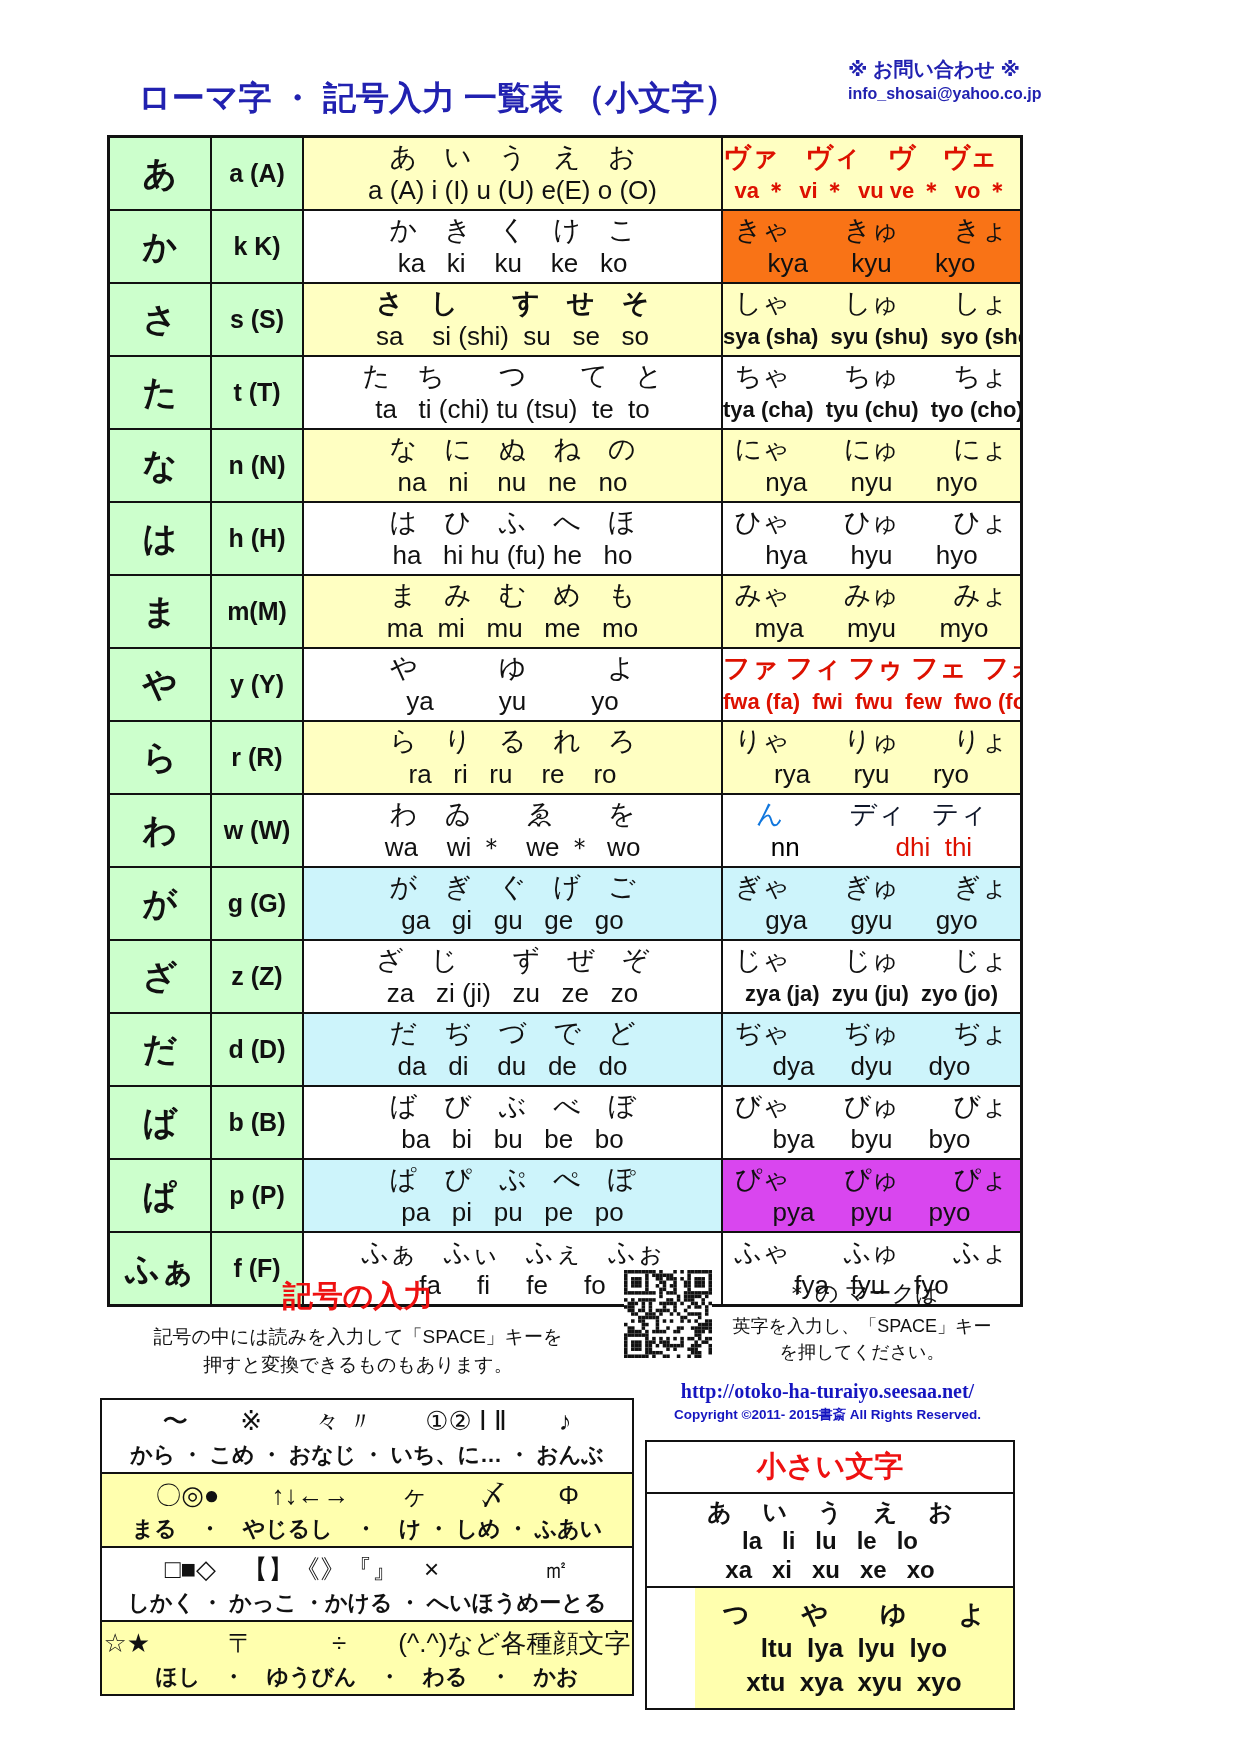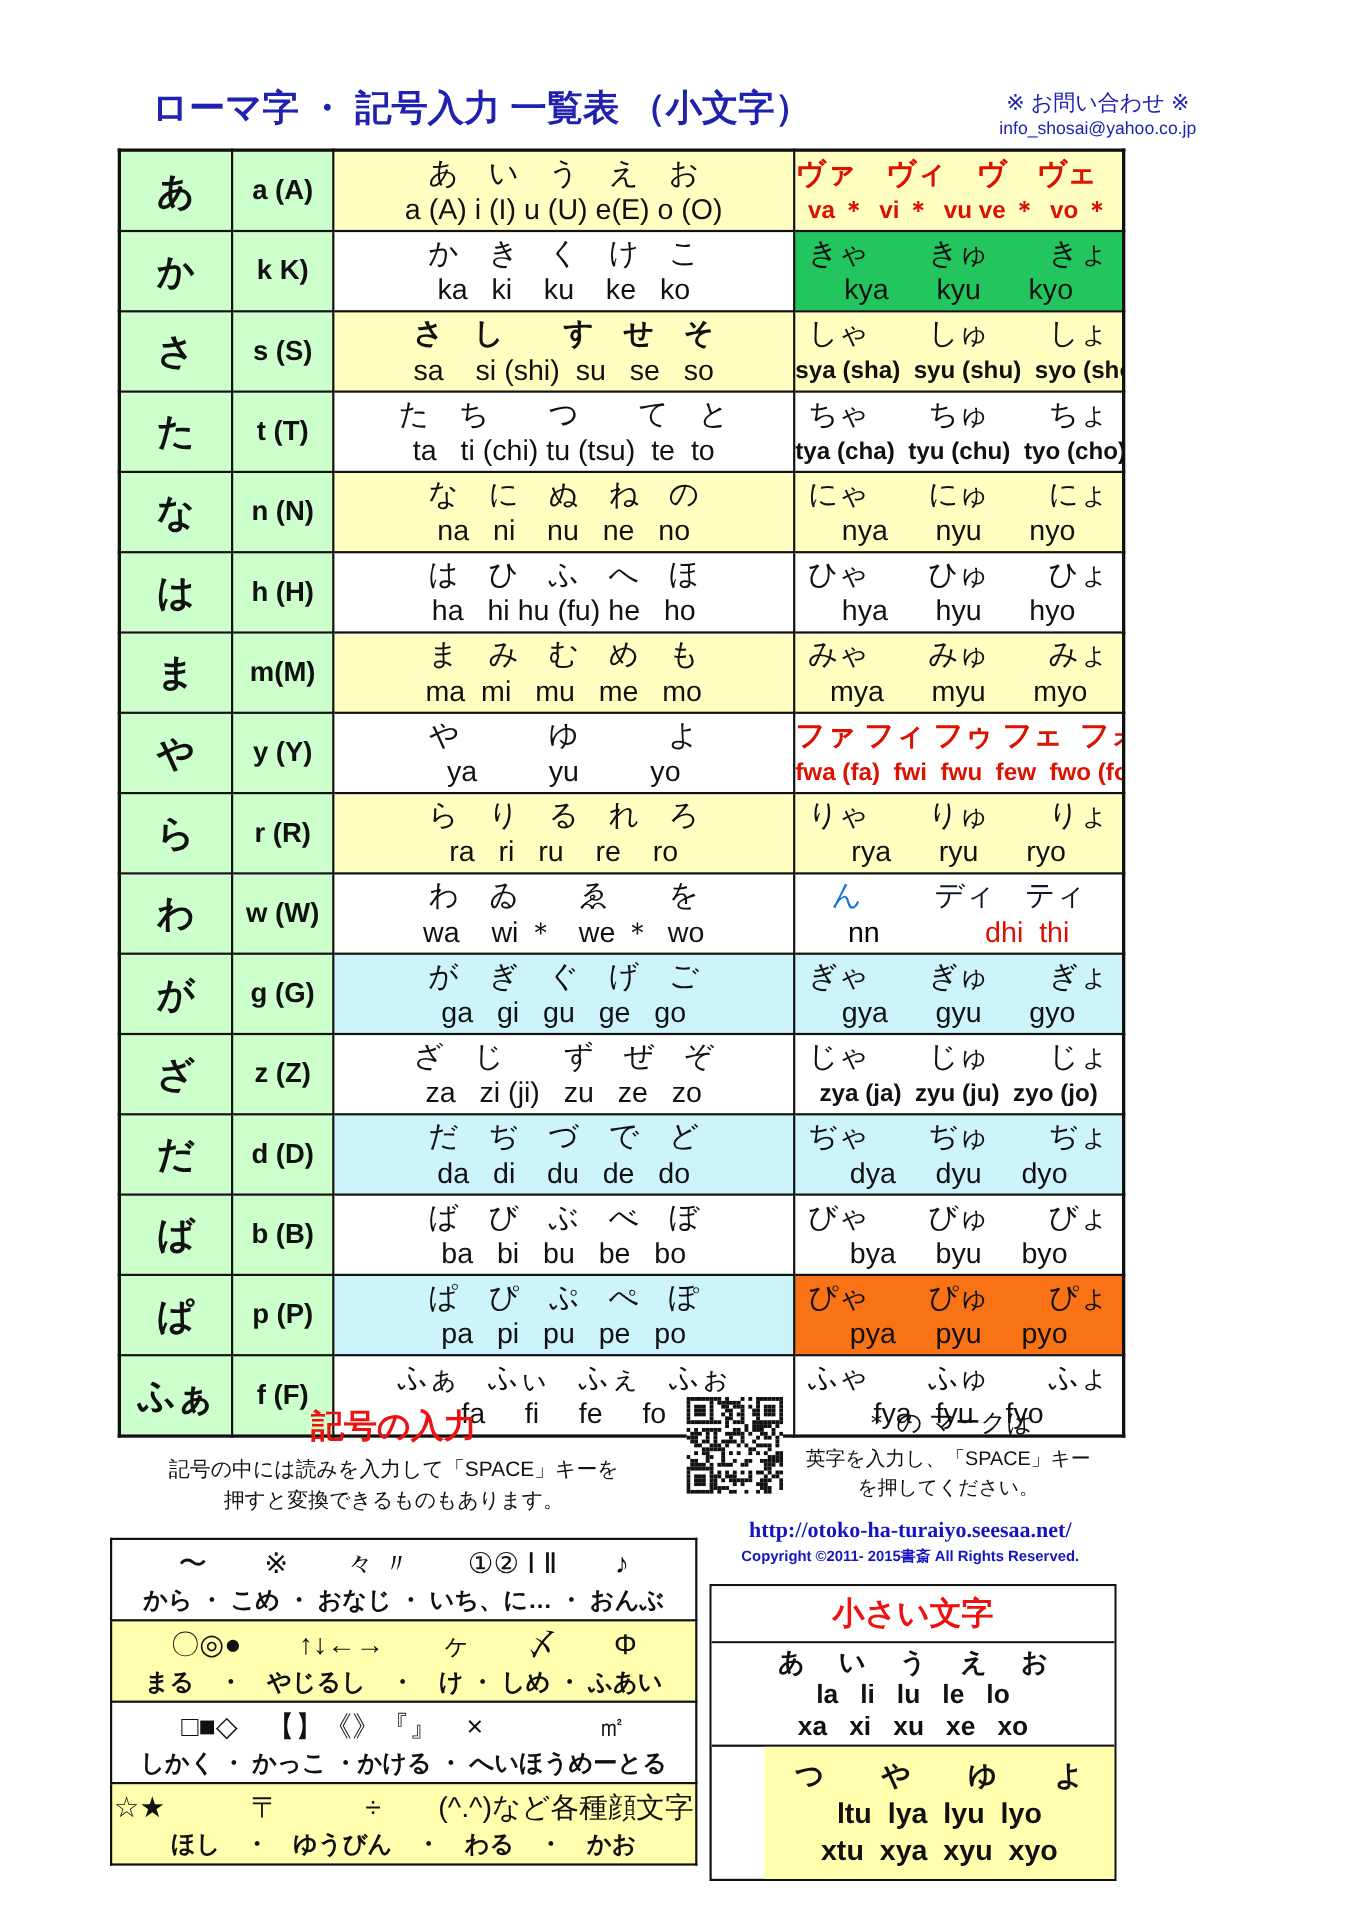--- a/index.html
+++ b/index.html
@@ -1,21 +1,21 @@
 <!DOCTYPE html>
 <html><head>
 <meta charset="utf-8">
 <style>
   html,body{margin:0;padding:0;background:#ffffff;}
   body{width:1240px;height:1754px;position:relative;font-family:"Liberation Sans","DejaVu Sans",sans-serif;color:#111;}
   .page{position:absolute;inset:0;}
 
   
   .title{position:absolute;left:138px;top:76px;font-size:33px;font-weight:bold;color:#2121b0;white-space:pre;}
-  .contact{position:absolute;left:848px;top:80px;width:300px;text-align:center;color:#2121b0;font-weight:normal;}
+  .contact{position:absolute;left:848px;top:56px;width:300px;text-align:left;color:#2121b0;font-weight:bold;}
   .contact .c1{font-size:20px;}
   .contact .c2{font-size:16px;margin-top:2px;}
 
   
   table{border-collapse:collapse;table-layout:fixed;}
   .main-table{position:absolute;left:107px;top:135px;width:904px;border:3px solid #111;}
   .main-table td{border:2px solid #111;padding:0;text-align:center;vertical-align:middle;height:71px;overflow:hidden;}
   td.kana-col{width:100px;background:#ccffcc;font-size:34px;font-weight:bold;}
   td.key-col{width:90px;background:#ccffcc;font-size:25px;font-weight:bold;white-space:pre;}
   td.main-col{width:417px;}
@@ -81,21 +81,21 @@
             <div class="line romaji-line b" style="color: rgb(221, 17, 0); font-size: 22px;">va ＊  vi ＊  vu ve ＊  vo ＊</div>
           </td>
         </tr>
         <tr>
           <td class="kana-col">か</td>
           <td class="key-col">k K)</td>
           <td class="main-col" style="background: rgb(255, 255, 255);">
             <div class="line kana-line">か　き　く　け　こ</div>
             <div class="line romaji-line">ka   ki    ku    ke   ko</div>
           </td>
-          <td class="youon-col" style="background: #22c55e;">
+          <td class="youon-col" style="background: #f97316;">
             <div class="line kana-line">きゃ　　きゅ　　きょ</div>
             <div class="line romaji-line">kya      kyu      kyo</div>
           </td>
         </tr>
         <tr>
           <td class="kana-col">さ</td>
           <td class="key-col">s (S)</td>
           <td class="main-col" style="background: rgb(255, 255, 194);">
             <div class="line kana-line b">さ　し　　す　せ　そ</div>
             <div class="line romaji-line">sa    si (shi)  su   se   so</div>
@@ -243,21 +243,21 @@
             <div class="line romaji-line">bya     byu     byo</div>
           </td>
         </tr>
         <tr>
           <td class="kana-col">ぱ</td>
           <td class="key-col">p (P)</td>
           <td class="main-col" style="background: rgb(205, 244, 251);">
             <div class="line kana-line">ぱ　ぴ　ぷ　ぺ　ぽ</div>
             <div class="line romaji-line">pa   pi   pu   pe   po</div>
           </td>
-          <td class="youon-col" style="background: #f97316;">
+          <td class="youon-col" style="background: #d946ef;">
             <div class="line kana-line">ぴゃ　　ぴゅ　　ぴょ</div>
             <div class="line romaji-line">pya     pyu     pyo</div>
           </td>
         </tr>
         <tr>
           <td class="kana-col">ふぁ</td>
           <td class="key-col">f (F)</td>
           <td class="main-col" style="background: rgb(255, 255, 255);">
             <div class="line kana-line">ふぁ　ふぃ　ふぇ　ふぉ</div>
             <div class="line romaji-line">fa     fi     fe     fo</div>

